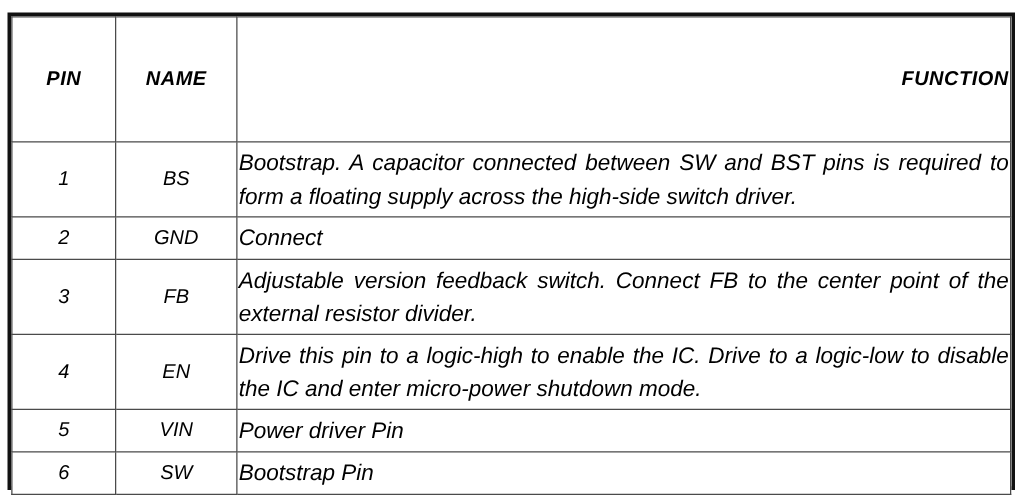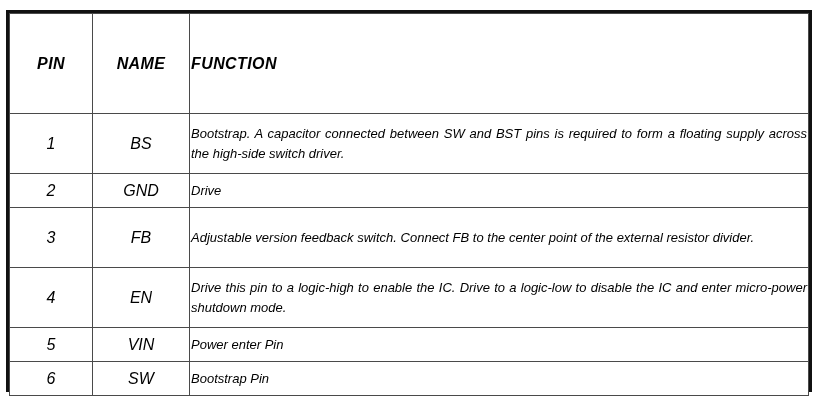--- a/index.html
+++ b/index.html
@@ -51,33 +51,33 @@
   tr.header-row th {
     height: 97px;
     font-size: 16px;
     font-weight: bold;
     letter-spacing: 0.4px;
   }
   th.th-pin, th.th-name {
     text-align: center;
   }
   th.th-func {
-    text-align: left;
+    text-align: right;
   }
 
   
   td.cell-pin, td.cell-name {
     text-align: center;
     font-size: 16px;
     font-weight: normal;
   }
   td.cell-func {
     text-align: justify;
     text-align-last: left;
-    font-size: 13px;
+    font-size: 18px;
     line-height: 1.47;
     padding: 5px 9px 5px 10px;
   }
   td.cell-func .func-text {
     display: block;
   }
 
   
   tr.row-tall td  { height: 57px; }
   tr.row-short td { height: 31px; }
@@ -104,42 +104,42 @@
         <td class="cell-pin">1</td>
         <td class="cell-name">BS</td>
         <td class="cell-func">
             <span class="func-text">Bootstrap. A capacitor connected between SW and BST pins is required to form a floating supply across the high-side switch driver.</span>
           </td>
       </tr>
       <tr class="row-short">
         <td class="cell-pin">2</td>
         <td class="cell-name">GND</td>
         <td class="cell-func">
-            <span class="func-text">Drive</span>
+            <span class="func-text">Connect</span>
           </td>
       </tr>
       <tr class="row-tall">
         <td class="cell-pin">3</td>
         <td class="cell-name">FB</td>
         <td class="cell-func">
             <span class="func-text">Adjustable version feedback switch. Connect FB to the center point of the external resistor divider.</span>
           </td>
       </tr>
       <tr class="row-tall">
         <td class="cell-pin">4</td>
         <td class="cell-name">EN</td>
         <td class="cell-func">
             <span class="func-text">Drive this pin to a logic-high to enable the IC. Drive to a logic-low to disable the IC and enter micro-power shutdown mode.</span>
           </td>
       </tr>
       <tr class="row-short">
         <td class="cell-pin">5</td>
         <td class="cell-name">VIN</td>
         <td class="cell-func">
-            <span class="func-text">Power enter Pin</span>
+            <span class="func-text">Power driver Pin</span>
           </td>
       </tr>
       <tr class="row-short">
         <td class="cell-pin">6</td>
         <td class="cell-name">SW</td>
         <td class="cell-func">
             <span class="func-text">Bootstrap Pin</span>
           </td>
       </tr>
     </tbody>

